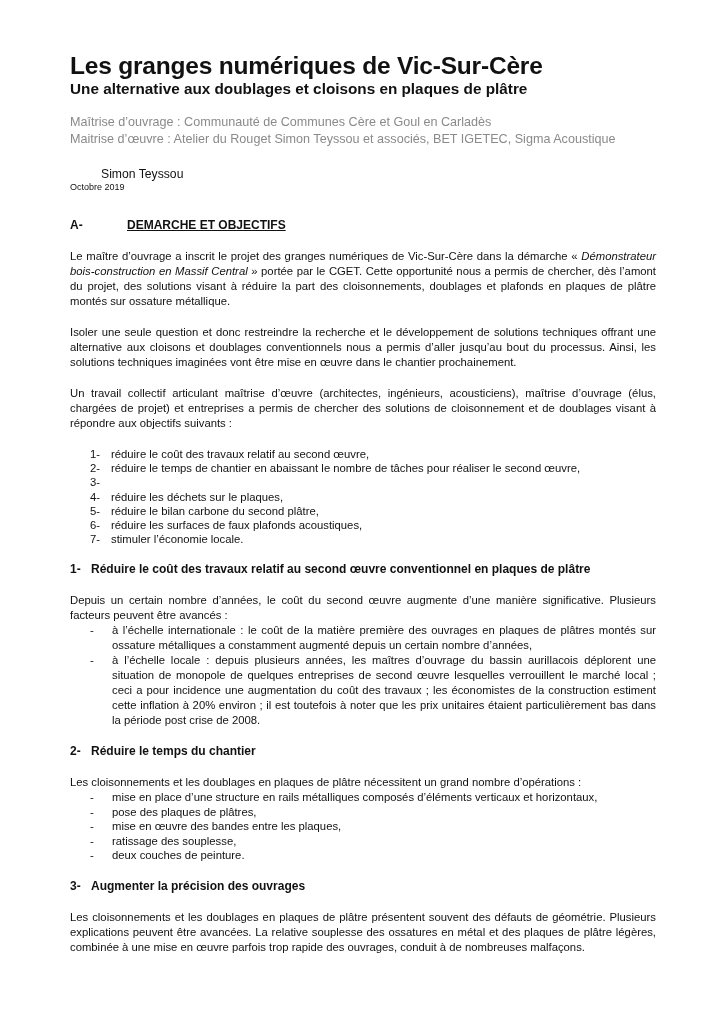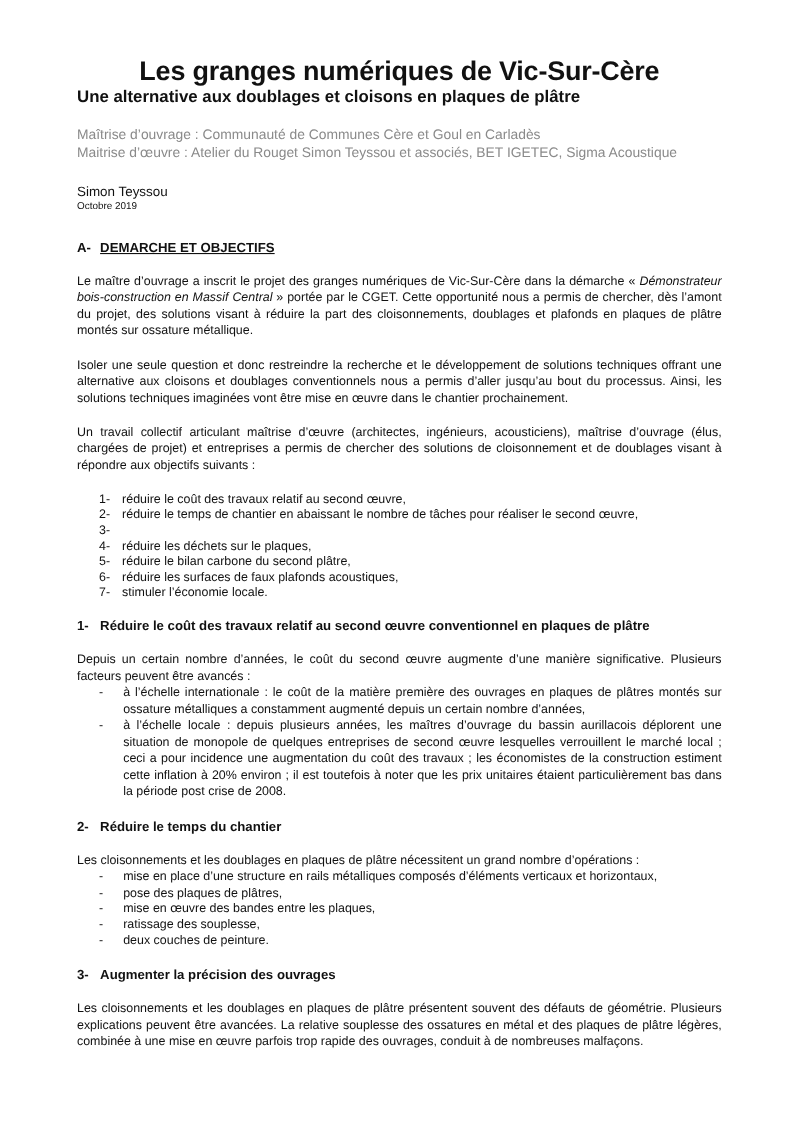--- a/index.html
+++ b/index.html
@@ -2,28 +2,28 @@
 <html><head>
   <meta charset="utf-8">
   <style>
     html, body { margin: 0; padding: 0; background: #ffffff; }
     body { width: 724px; height: 1024px; overflow: hidden; position: relative; }
     .page {
       position: absolute; left: 70px; top: 52px; width: 586px;
       font-family: "Liberation Sans", sans-serif; color: #111;
       font-size: 11.3px; line-height: 15px;
     }
-    .title { font-size: 24.5px; font-weight: bold; line-height: 28px; margin: 0; letter-spacing: -0.2px; text-align: center; }
+    .title { font-size: 24.5px; font-weight: bold; line-height: 28px; margin: 0; letter-spacing: -0.2px; }
     .subtitle { font-size: 15.3px; font-weight: bold; line-height: 18px; margin: 0; }
     .owners { margin-top: 16px; color: #8a8a8a; font-size: 12.6px; line-height: 17px; }
-    .author { margin-top: 19px; font-size: 12.2px; line-height: 15px; }
+    .author { margin-top: 19px; font-size: 12.2px; line-height: 15px; margin-left: 31px; }
     .date { font-size: 9px; line-height: 11px; }
     .section-a { margin-top: 25px; font-weight: bold; font-size: 12px; line-height: 15px; display: flex; }
     .section-a .num { width: 21px; }
-    .section-a .lbl { text-decoration: underline; }
+    .section-a .lbl { text-decoration: underline; margin-left: 36px; }
     p { margin: 0; text-align: justify; }
     .para { margin-top: 16px; }
     .numlist { margin: 16px 0 0 20px; padding: 0; list-style: none; }
     .numlist li { display: flex; line-height: 14.2px; }
     .numlist .n { width: 21px; flex: none; }
     .sub { margin-top: 16px; font-weight: bold; font-size: 12px; display: flex; line-height: 15px; }
     .sub .num { width: 21px; flex: none; }
     .dash { margin: 0; padding: 0; list-style: none; }
     .dash li { display: flex; text-align: justify; }
     .dash .d { width: 42px; padding-left: 20px; box-sizing: border-box; flex: none; }

